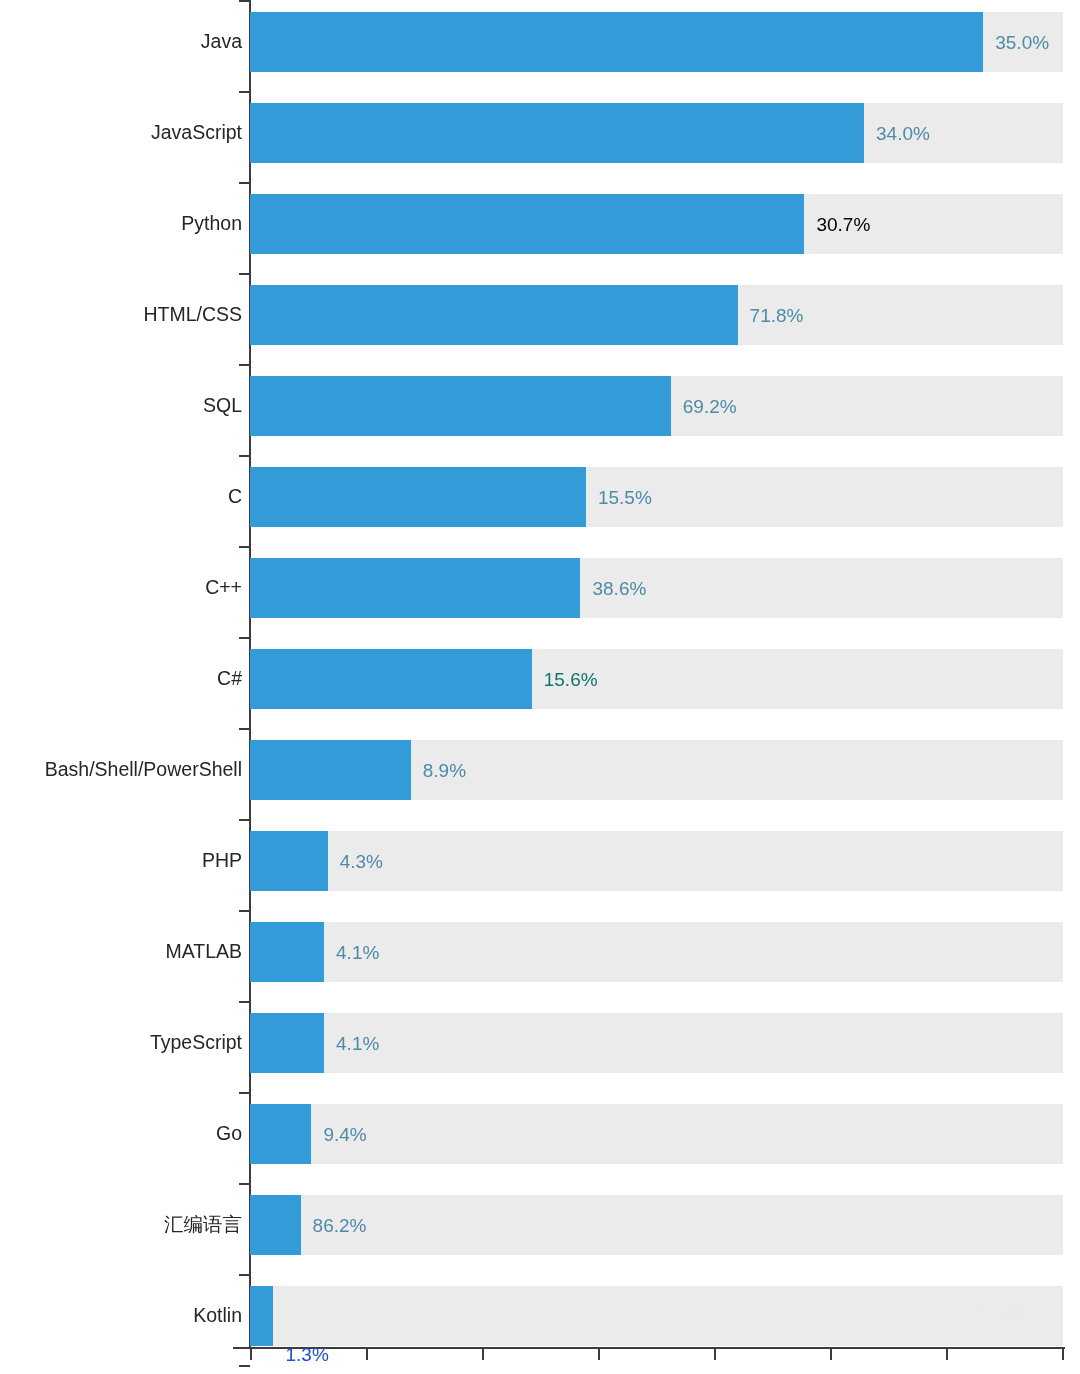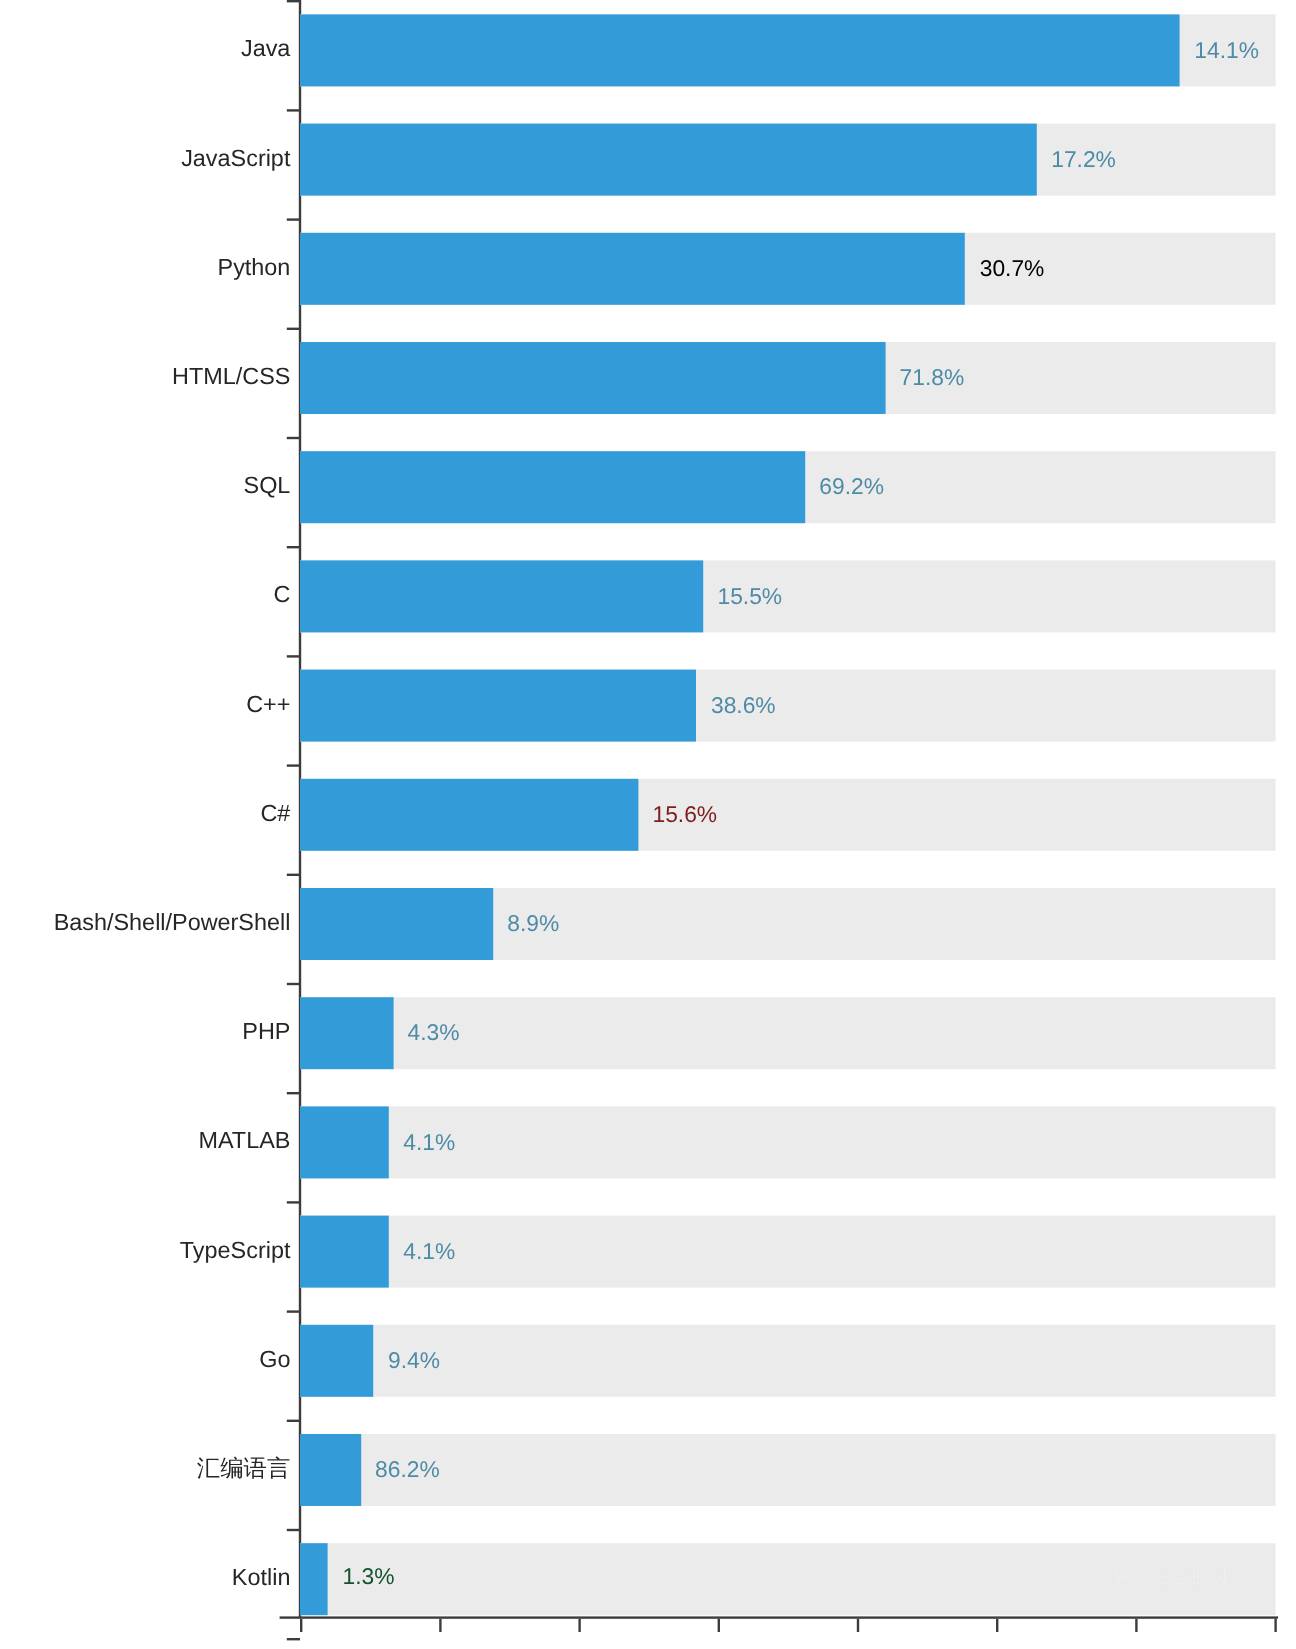--- a/index.html
+++ b/index.html
@@ -153,27 +153,27 @@
         <div class="tick-x" style="left: 714px; background: rgb(60, 60, 60);"></div>
         <div class="tick-x" style="left: 830px; background: rgb(60, 60, 60);"></div>
         <div class="tick-x" style="left: 946px; background: rgb(60, 60, 60);"></div>
         <div class="tick-x" style="left: 1062px; background: rgb(60, 60, 60);"></div>
       </div>
     <div id="rows">
         <div class="row" style="top: 0px;">
           <div class="track" style="top: 12px; height: 60px; width: 813px; background: rgb(235, 235, 235);"></div>
           <div class="bar" style="top: 12px; height: 60px; width: 733.236px; background: rgb(51, 156, 216);"></div>
           <div class="row-label" style="top: 32px; color: rgb(38, 38, 38);">Java</div>
-          <div class="value-label" style="left: 995.236px; top: 33px; color: rgb(78, 139, 167);">14.1%</div>
+          <div class="value-label" style="left: 995.236px; top: 33px; color: rgb(78, 139, 167);">35.0%</div>
         </div>
         <div class="row" style="top: 0px;">
           <div class="track" style="top: 103px; height: 60px; width: 813px; background: rgb(235, 235, 235);"></div>
           <div class="bar" style="top: 103px; height: 60px; width: 614.04px; background: rgb(51, 156, 216);"></div>
           <div class="row-label" style="top: 123px; color: rgb(38, 38, 38);">JavaScript</div>
-          <div class="value-label" style="left: 876.04px; top: 124px; color: rgb(78, 139, 167);">17.2%</div>
+          <div class="value-label" style="left: 876.04px; top: 124px; color: rgb(78, 139, 167);">34.0%</div>
         </div>
         <div class="row" style="top: 0px;">
           <div class="track" style="top: 194px; height: 60px; width: 813px; background: rgb(235, 235, 235);"></div>
           <div class="bar" style="top: 194px; height: 60px; width: 554.442px; background: rgb(51, 156, 216);"></div>
           <div class="row-label" style="top: 214px; color: rgb(38, 38, 38);">Python</div>
           <div class="value-label" style="left: 816.442px; top: 215px; color: #000000;">30.7%</div>
         </div>
         <div class="row" style="top: 0px;">
           <div class="track" style="top: 285px; height: 60px; width: 813px; background: rgb(235, 235, 235);"></div>
           <div class="bar" style="top: 285px; height: 60px; width: 487.62px; background: rgb(51, 156, 216);"></div>
@@ -195,21 +195,21 @@
         <div class="row" style="top: 0px;">
           <div class="track" style="top: 558px; height: 60px; width: 813px; background: rgb(235, 235, 235);"></div>
           <div class="bar" style="top: 558px; height: 60px; width: 330.498px; background: rgb(51, 156, 216);"></div>
           <div class="row-label" style="top: 578px; color: rgb(38, 38, 38);">C++</div>
           <div class="value-label" style="left: 592.498px; top: 579px; color: rgb(78, 139, 167);">38.6%</div>
         </div>
         <div class="row" style="top: 0px;">
           <div class="track" style="top: 649px; height: 60px; width: 813px; background: rgb(235, 235, 235);"></div>
           <div class="bar" style="top: 649px; height: 60px; width: 281.736px; background: rgb(51, 156, 216);"></div>
           <div class="row-label" style="top: 669px; color: rgb(38, 38, 38);">C#</div>
-          <div class="value-label" style="left: 543.736px; top: 670px; color: #7f1d1d;">15.6%</div>
+          <div class="value-label" style="left: 543.736px; top: 670px; color: #0f766e;">15.6%</div>
         </div>
         <div class="row" style="top: 0px;">
           <div class="track" style="top: 740px; height: 60px; width: 813px; background: rgb(235, 235, 235);"></div>
           <div class="bar" style="top: 740px; height: 60px; width: 160.734px; background: rgb(51, 156, 216);"></div>
           <div class="row-label" style="top: 760px; color: rgb(38, 38, 38);">Bash/Shell/PowerShell</div>
           <div class="value-label" style="left: 422.734px; top: 761px; color: rgb(78, 139, 167);">8.9%</div>
         </div>
         <div class="row" style="top: 0px;">
           <div class="track" style="top: 831px; height: 60px; width: 813px; background: rgb(235, 235, 235);"></div>
           <div class="bar" style="top: 831px; height: 60px; width: 77.658px; background: rgb(51, 156, 216);"></div>
@@ -237,21 +237,21 @@
         <div class="row" style="top: 0px;">
           <div class="track" style="top: 1195px; height: 60px; width: 813px; background: rgb(235, 235, 235);"></div>
           <div class="bar" style="top: 1195px; height: 60px; width: 50.568px; background: rgb(51, 156, 216);"></div>
           <div class="row-label" style="top: 1215px; color: rgb(38, 38, 38);">汇编语言</div>
           <div class="value-label" style="left: 312.568px; top: 1216px; color: rgb(78, 139, 167);">86.2%</div>
         </div>
         <div class="row" style="top: 0px;">
           <div class="track" style="top: 1286px; height: 60px; width: 813px; background: rgb(235, 235, 235);"></div>
           <div class="bar" style="top: 1286px; height: 60px; width: 23.478px; background: rgb(51, 156, 216);"></div>
           <div class="row-label" style="top: 1306px; color: rgb(38, 38, 38);">Kotlin</div>
-          <div class="value-label" style="left: 285.478px; top: 1305px; color: #14532d;">1.3%</div>
+          <div class="value-label" style="left: 285.478px; top: 1345px; color: #1d4ed8;">1.3%</div>
         </div>
       </div>
   </div>
 
   <div class="watermark">
     <span class="wm-icon">
       <svg width="26" height="22" viewBox="0 0 26 22" aria-hidden="true">
         <ellipse cx="9.5" cy="8.5" rx="8.5" ry="7" fill="none" stroke="#f0f0f0" stroke-width="1.4"></ellipse>
         <path d="M4 14.5 L2.2 18 L6 16.2" fill="none" stroke="#f0f0f0" stroke-width="1.4" stroke-linejoin="round"></path>
         <circle cx="6.6" cy="6.6" r="1.05" fill="#f0f0f0"></circle>

